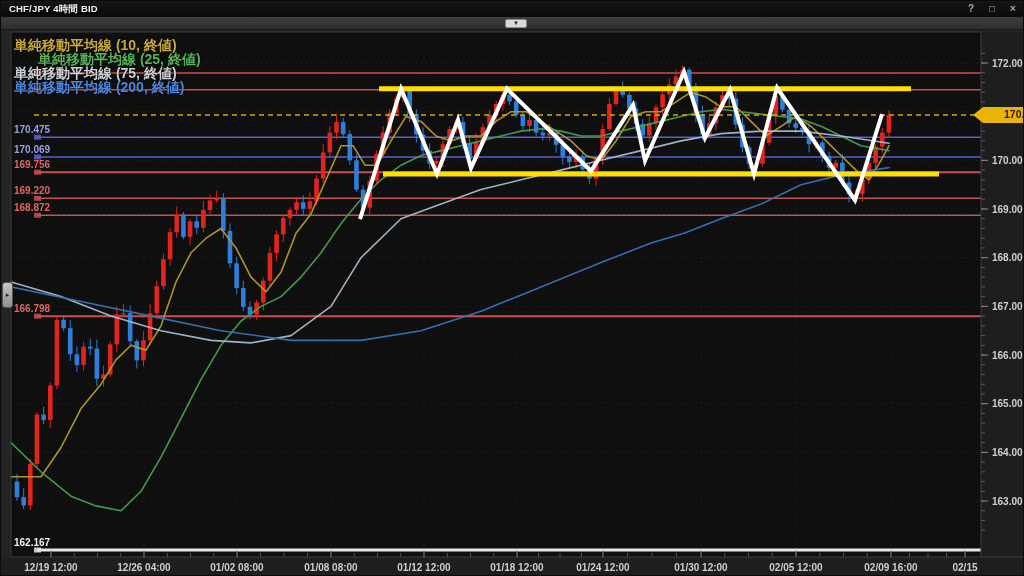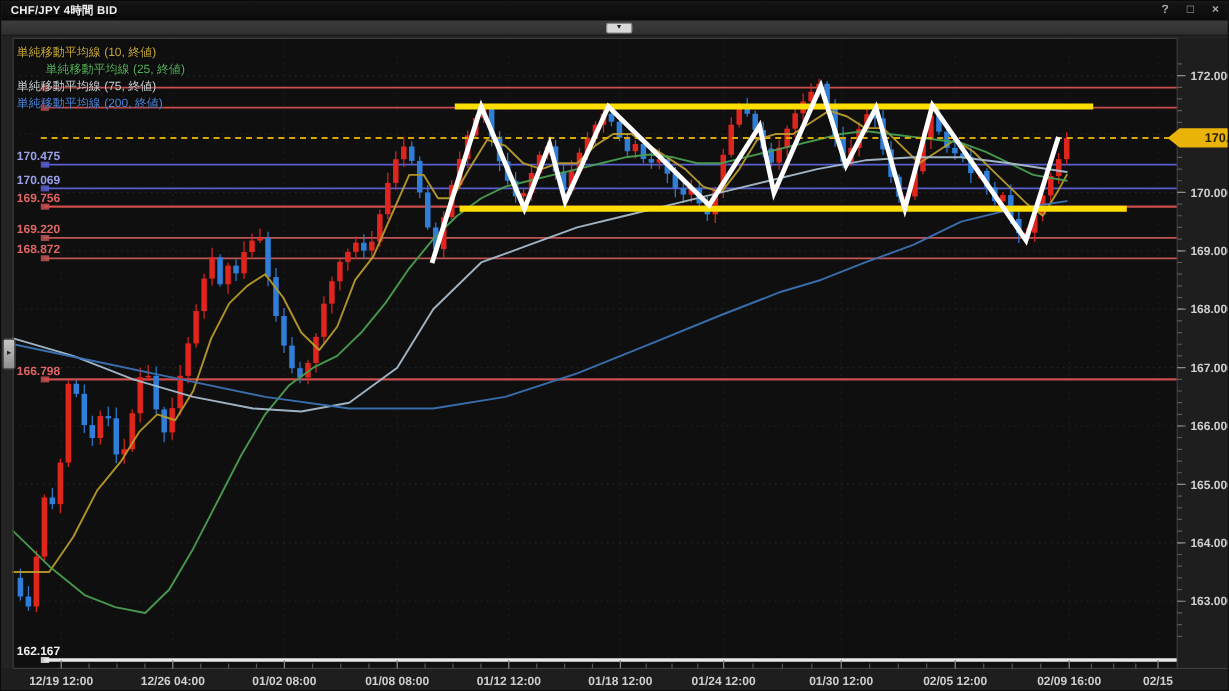--- a/index.html
+++ b/index.html
@@ -5,21 +5,21 @@
   html,body{margin:0;padding:0;background:#000;}
   *{box-sizing:border-box;font-family:"Liberation Sans","DejaVu Sans",sans-serif;}
   .window{position:relative;width:1024px;height:576px;background:#262626;overflow:hidden;border:1px solid #0a0a0a;}
   .titlebar{position:absolute;left:0;top:0;width:1024px;height:16px;background:linear-gradient(#151515,#0a0a0a);display:flex;align-items:center;z-index:30;text-decoration:underline;}
   .titlebar .title{color:#f0f0f0;font-size:9.5px;font-weight:bold;padding-left:8px;letter-spacing:.2px;}
   .win-controls{position:absolute;right:6px;top:1px;display:flex;gap:9px;}
   .win-btn{color:#a9a9a9;font-size:10px;font-weight:bold;width:12px;text-align:center;cursor:pointer;line-height:13px;}
   .toolbar{position:absolute;left:0;top:16px;width:1024px;height:13px;background:linear-gradient(#3d3d3d,#2e2e2e);border-bottom:1px solid #191919;z-index:25;}
   .collapse-btn{position:absolute;left:504px;top:2px;width:22px;height:9px;background:#d9d9d9;border-radius:2px;border:1px solid #8a8a8a;color:#222;font-size:6px;line-height:7px;text-align:center;cursor:pointer;}
   .legend{position:absolute;left:13px;top:37px;z-index:12;}
-  .legend-row{font-size:10px;font-weight:normal;line-height:14px;white-space:nowrap;text-shadow:0 0 2px #000;}
+  .legend-row{font-size:14px;font-weight:bold;line-height:14px;white-space:nowrap;text-shadow:0 0 2px #000;}
   .splitter{position:absolute;left:1px;top:281px;width:11px;height:26px;background:linear-gradient(#c6c6c6,#8f8f8f);border-radius:3px;border:1px solid #555;z-index:20;color:#222;font-size:7px;line-height:24px;text-align:center;cursor:pointer;}
   svg{position:absolute;left:0;top:0;}
   text{font-family:"Liberation Sans","DejaVu Sans",sans-serif;}
 </style>
 </head>
 <body>
 
 <div class="window">
 
   <div class="titlebar">

